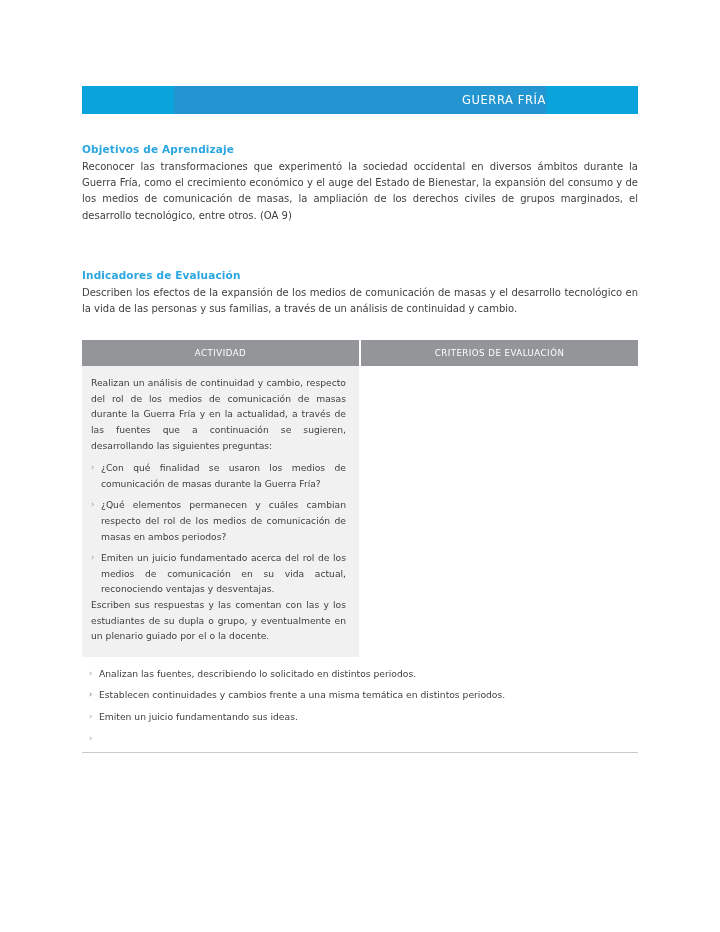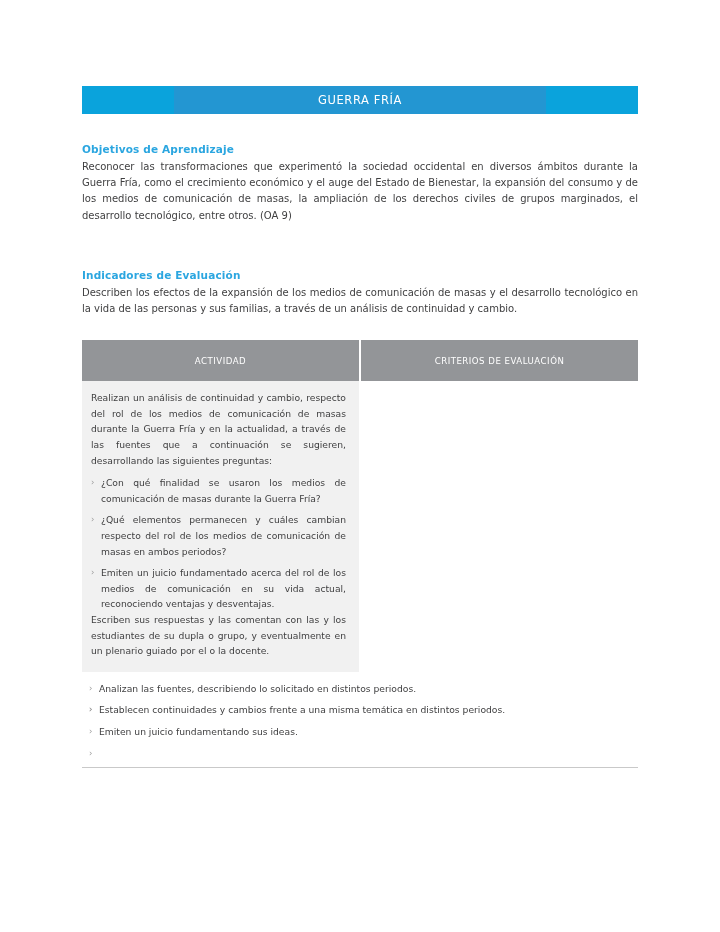--- a/index.html
+++ b/index.html
@@ -38,21 +38,21 @@
   }
   .band-seg-left {
     width: 92px;
     background: #0aa3dc;
   }
   .band-seg-mid {
     flex: 1 1 auto;
     background: #2396d2;
     display: flex;
     align-items: center;
-    justify-content: center;
+    justify-content: flex-end;
   }
   .band-seg-right {
     width: 92px;
     background: #0aa3dc;
   }
   .band-title {
     color: #ffffff;
     font-size: 11.5px;
     letter-spacing: 0.6px;
     font-weight: 400;
@@ -79,21 +79,21 @@
   }
 
   
   .table-wrap {
     margin-top: 23px;
     width: 100%;
   }
   .table-head {
     display: flex;
     width: 100%;
-    height: 41px;
+    height: 26px;
   }
   .th {
     background: #939598;
     display: flex;
     align-items: center;
     justify-content: center;
     color: #ffffff;
     font-size: 8.6px;
     letter-spacing: 0.5px;
   }

